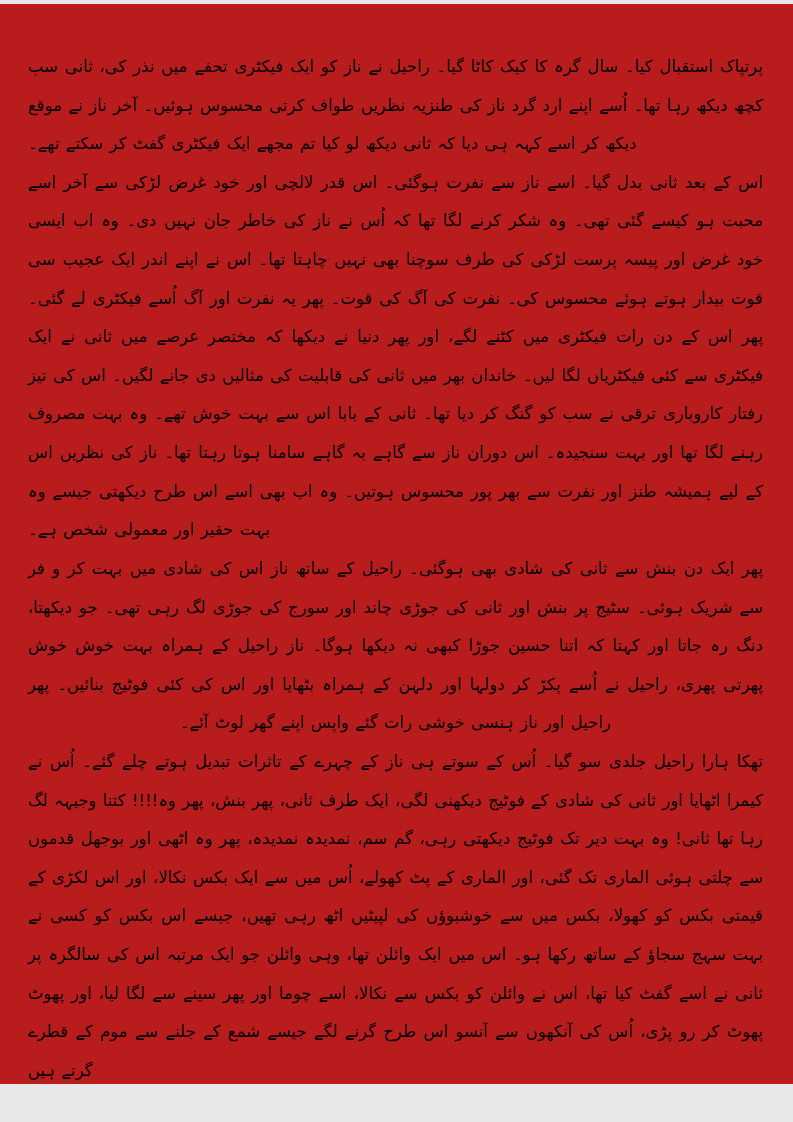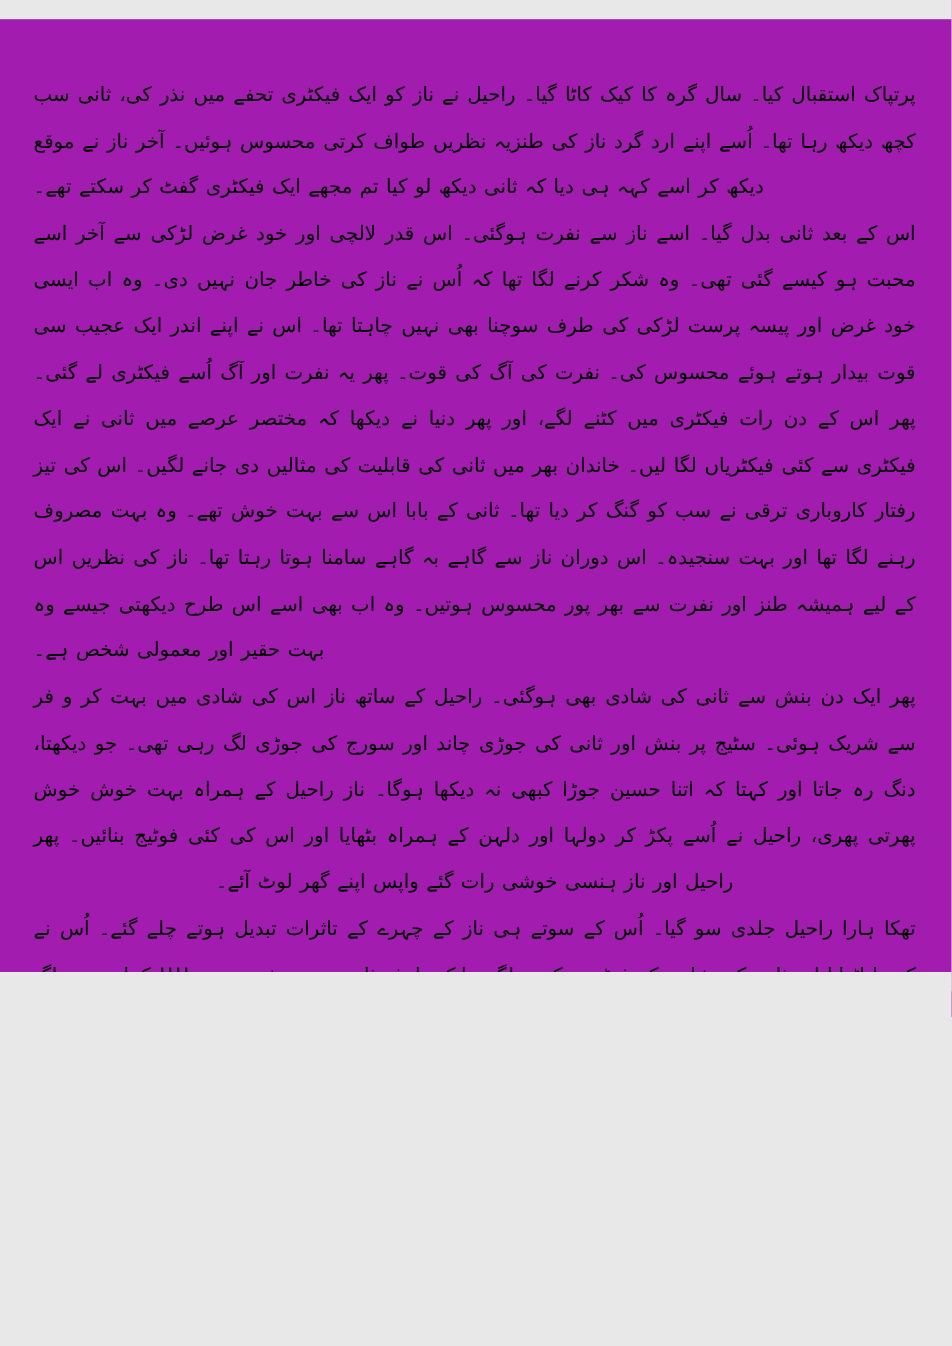--- a/index.html
+++ b/index.html
@@ -3,23 +3,23 @@
 <meta charset="utf-8">
 <style>
   html, body {
     margin: 0;
     padding: 0;
     background: #e8e8e8;
   }
   .page {
     position: relative;
     width: 793px;
-    height: 794px;
-    margin: 16px auto;
-    background: #a21caf;
+    height: 1080px;
+    margin: 4px auto;
+    background: #b91c1c;
     overflow: hidden;
     box-sizing: border-box;
   }
   .text-block {
     position: absolute;
     top: 44px;
     right: 30px;
     left: 28px;
     direction: rtl;
   }

